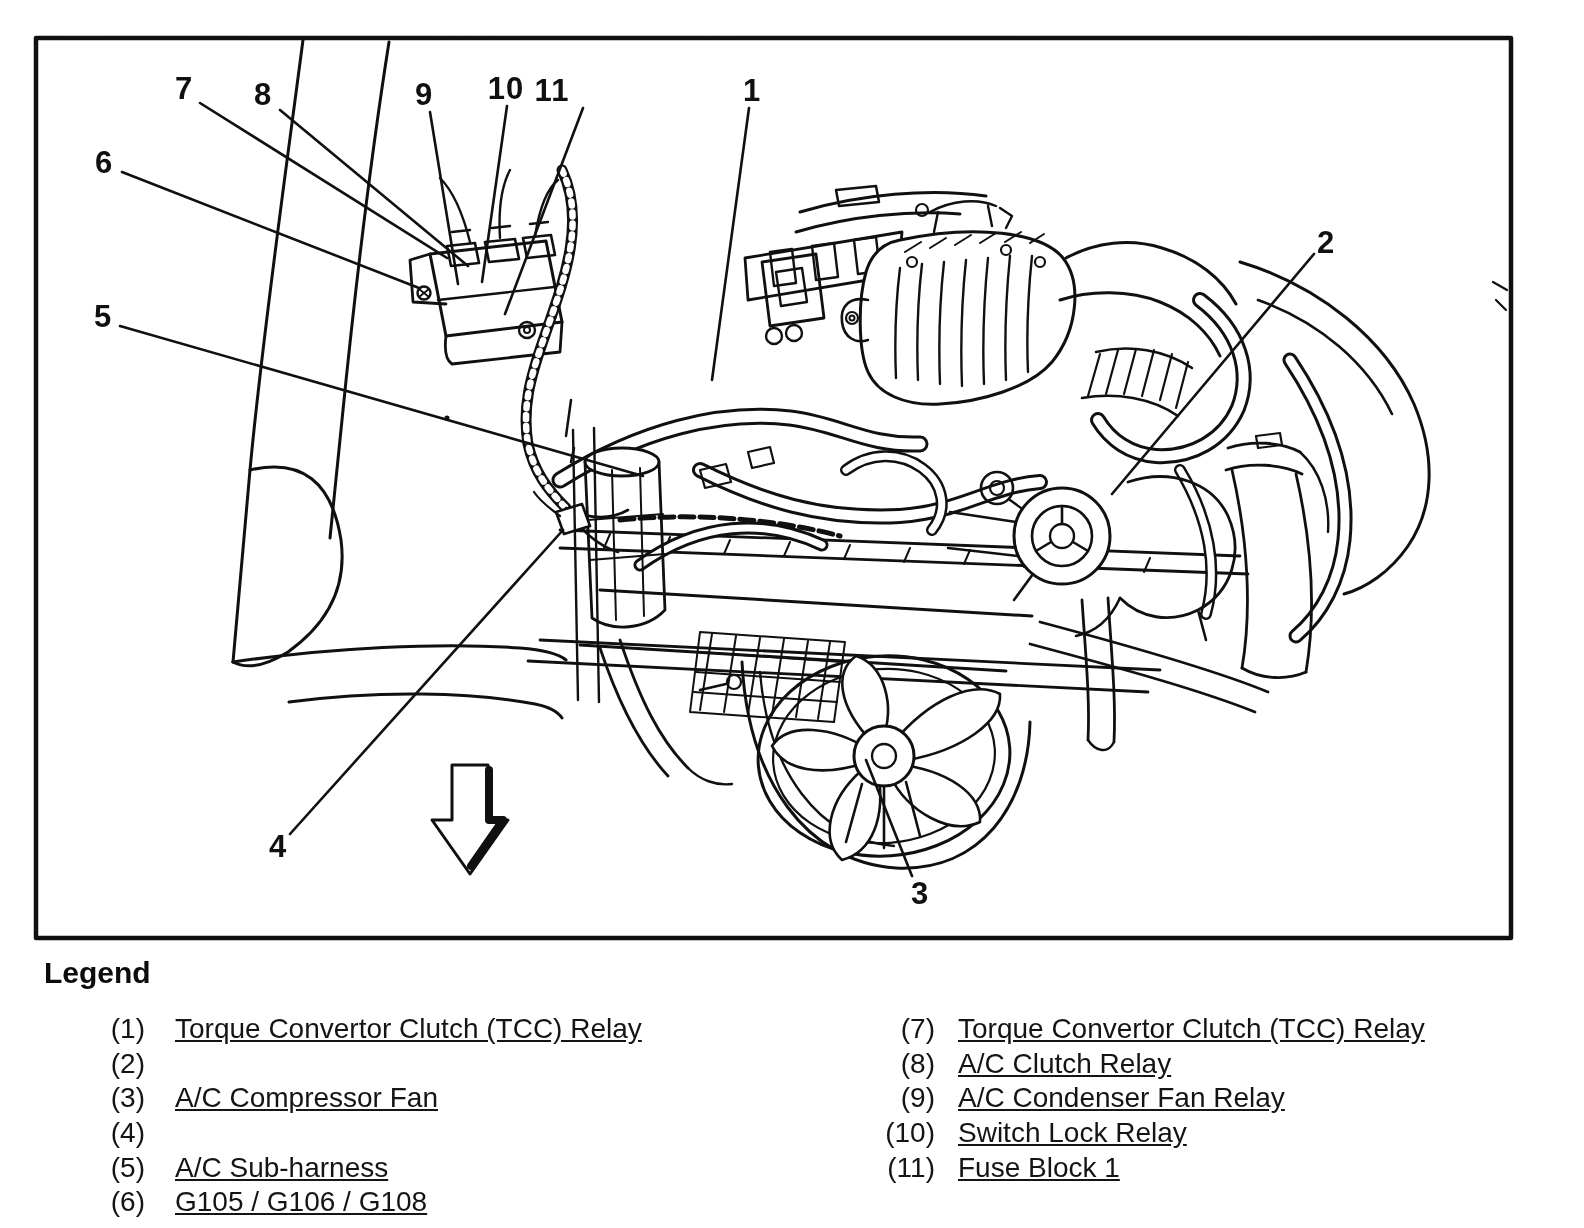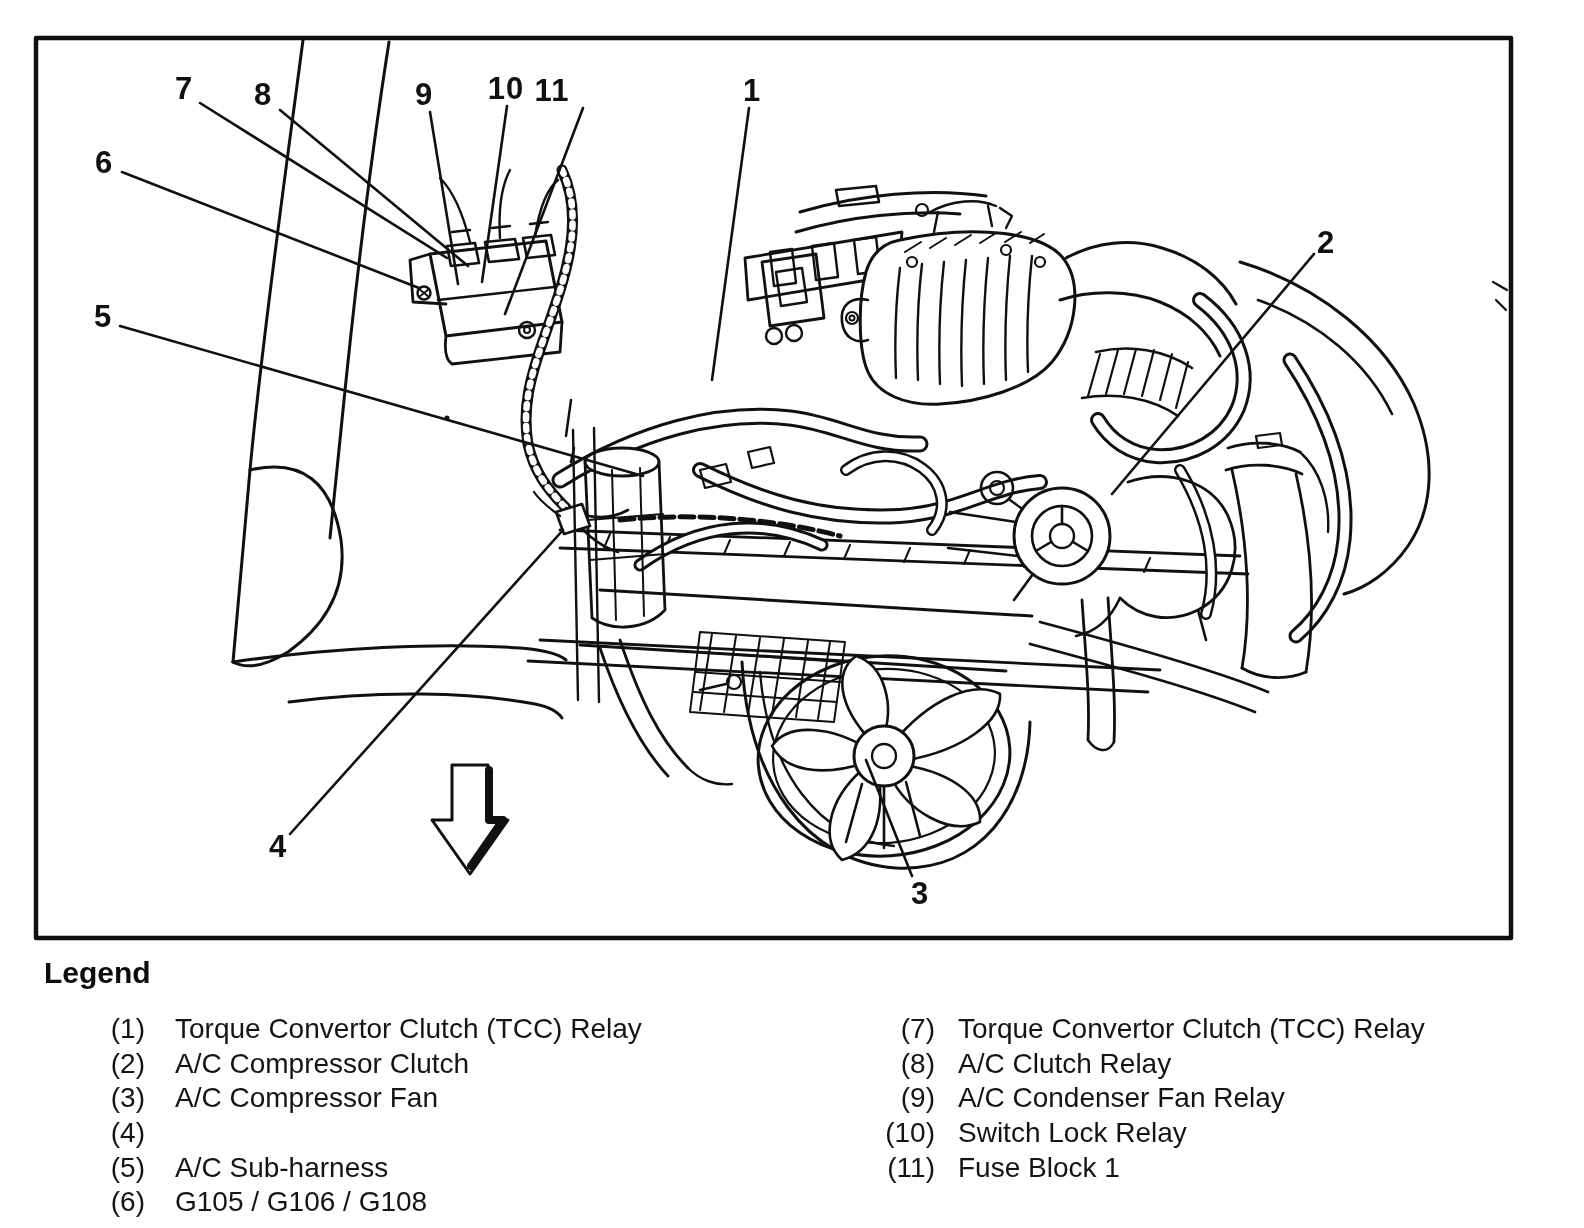--- a/index.html
+++ b/index.html
@@ -12,21 +12,21 @@
   .legend-title{position:absolute;left:44px;top:956px;font-size:30px;font-weight:bold;color:#0c0c0c;}
   .lcol{position:absolute;top:1012px;display:flex;flex-direction:column;}
   .lcol.left{left:0px;}
   .lcol.right{left:0px;}
   .lrow{display:flex;height:34.6px;align-items:center;font-size:28px;font-weight:500;color:#141414;}
   .lrow .num{display:inline-block;text-align:right;}
   .left .num{width:145px;}
   .left .lab{margin-left:30px;}
   .right .num{width:935px;}
   .right .lab{margin-left:23px;}
-  .lab{white-space:nowrap;}
+  .lab{white-space:nowrap;text-decoration:underline;}
   svg *{vector-effect:none;}
 </style>
 </head>
 <body>
 
 <div id="page">
 
   <svg id="art" viewBox="0 0 1584 1228" fill="none" stroke="#101010" stroke-width="3" stroke-linecap="round" stroke-linejoin="round">
 
     <rect x="36" y="38" width="1475" height="900" stroke-width="4.5"></rect>
@@ -214,21 +214,20 @@
   <div id="legend">
     <div class="legend-title">Legend</div>
 
     <div class="lcol left">
       <div class="lrow">
         <span class="num">(1)</span>
         <span class="lab">Torque Convertor Clutch (TCC) Relay</span>
       </div>
       <div class="lrow">
         <span class="num">(2)</span>
-        <span class="lab">A/C Compressor Clutch</span>
       </div>
       <div class="lrow">
         <span class="num">(3)</span>
         <span class="lab">A/C Compressor Fan</span>
       </div>
       <div class="lrow">
         <span class="num">(4)</span>
       </div>
       <div class="lrow">
         <span class="num">(5)</span>

